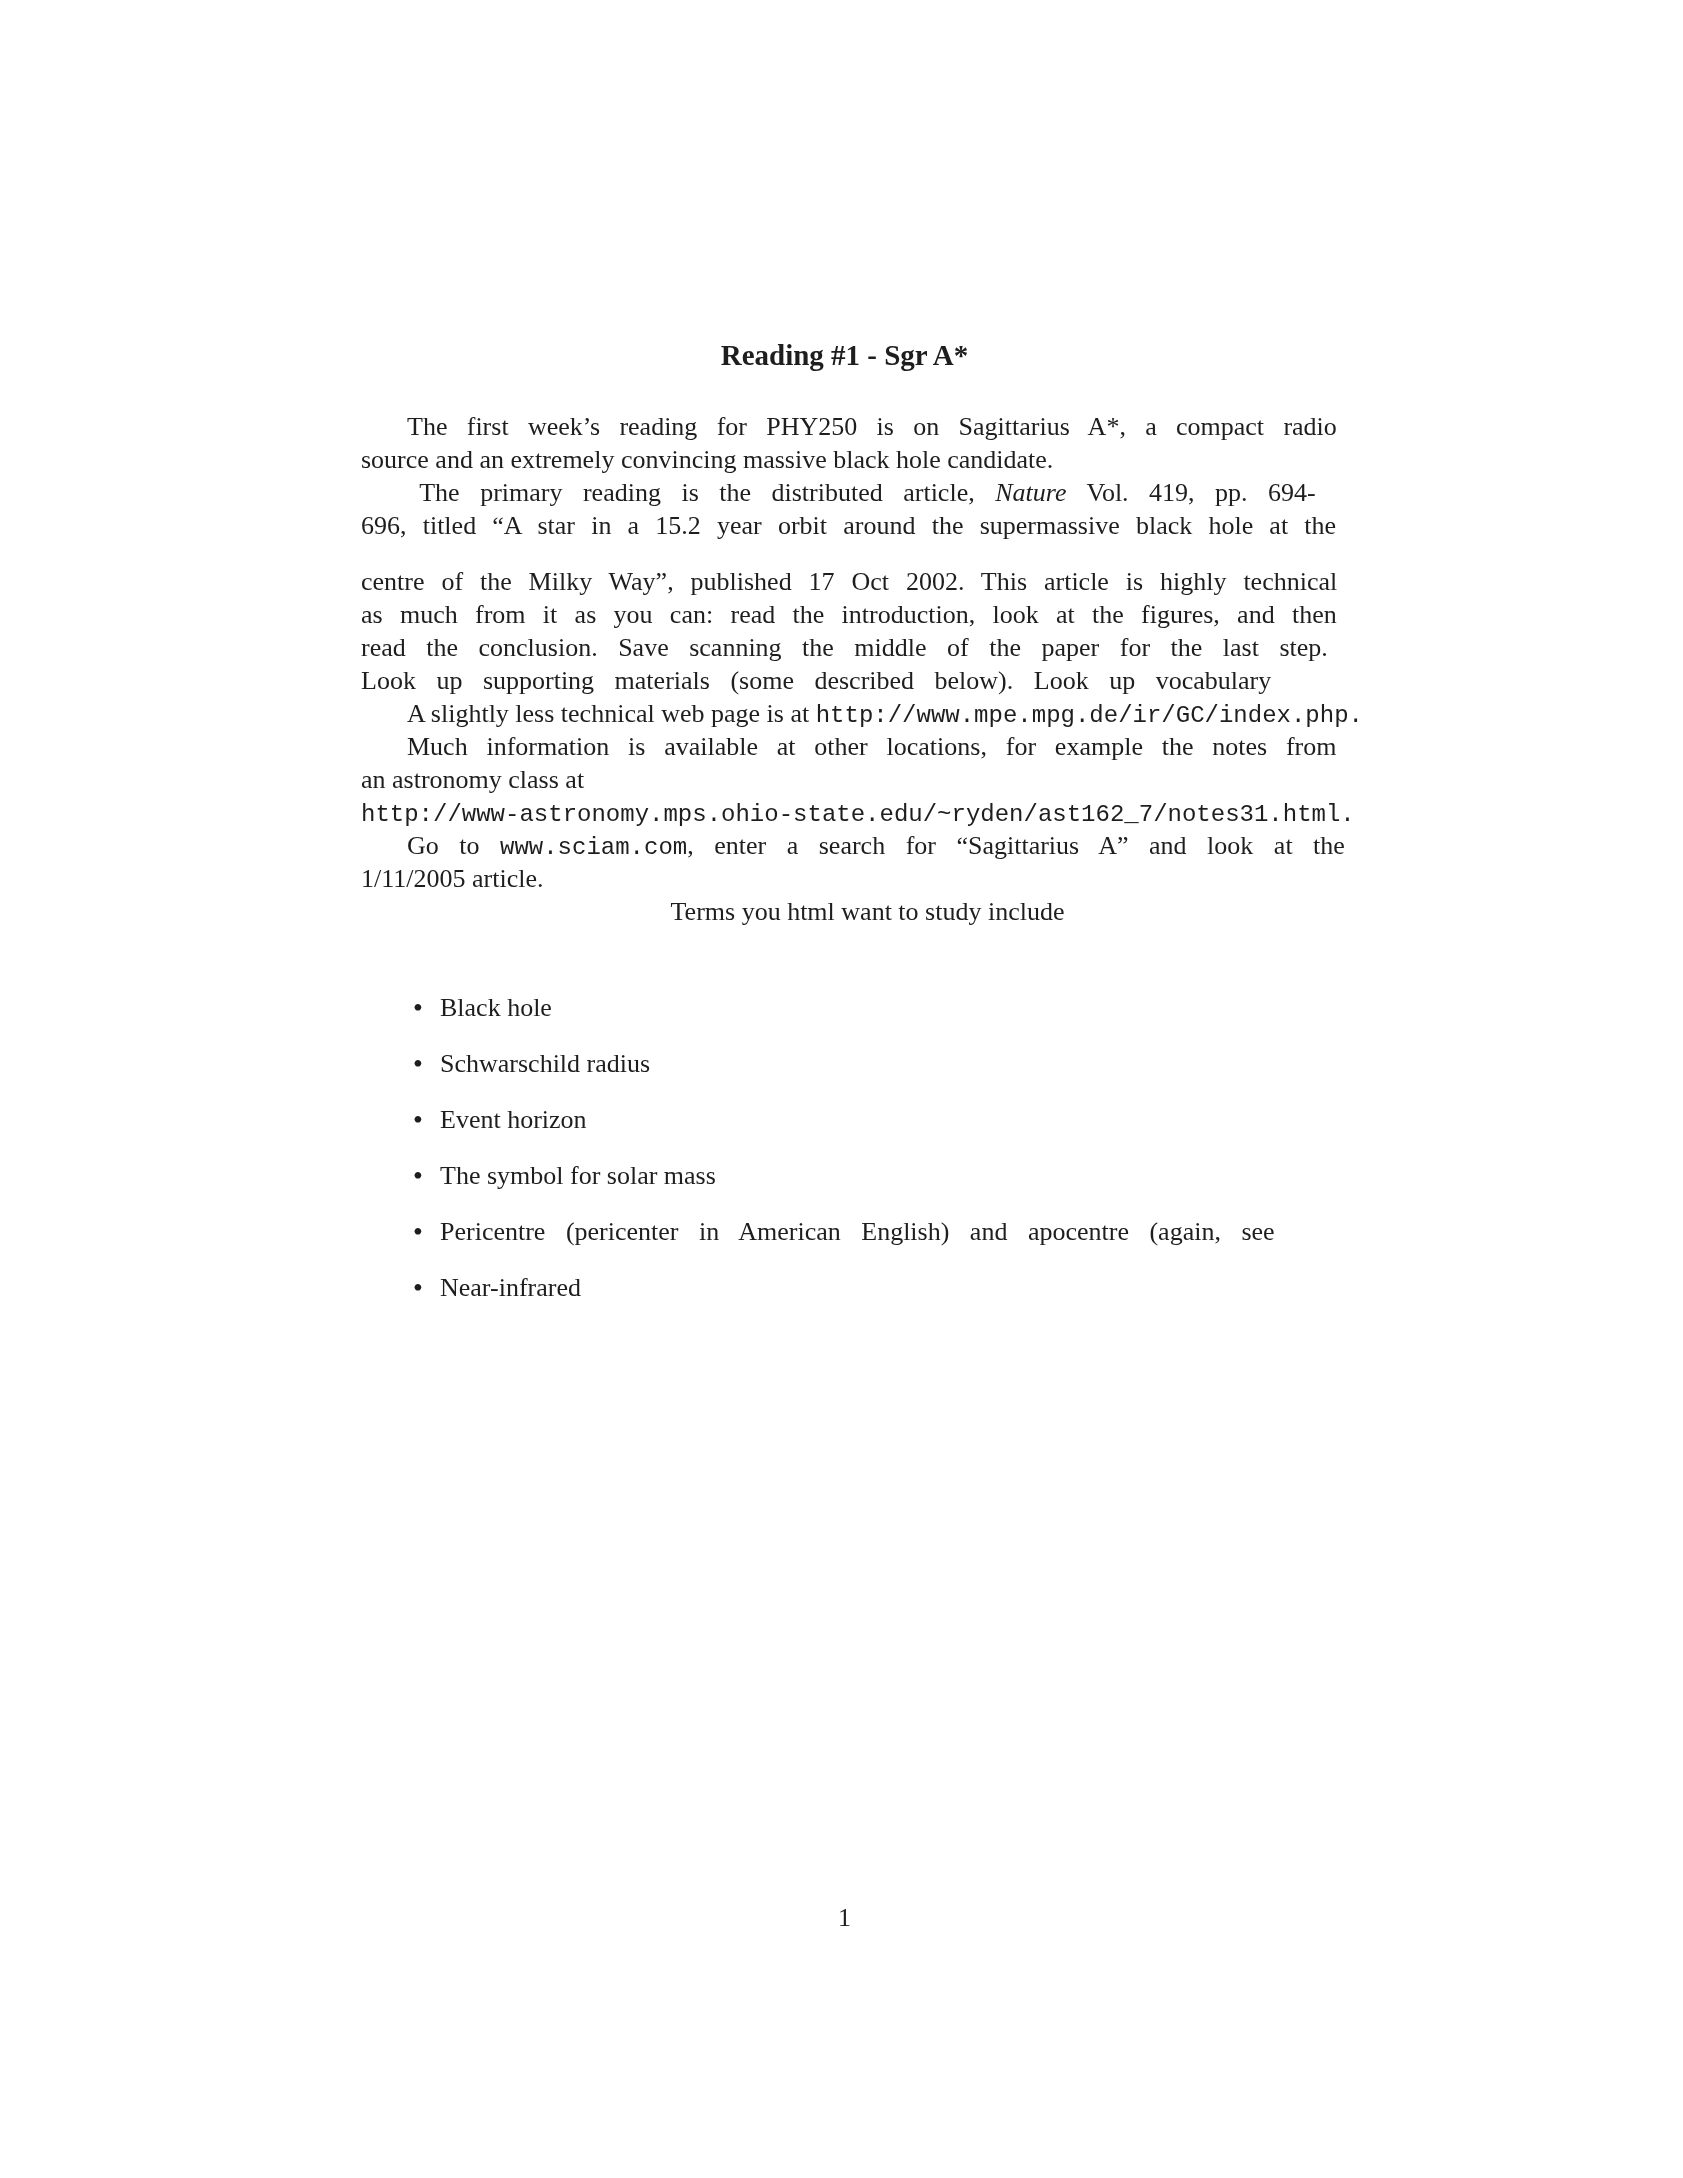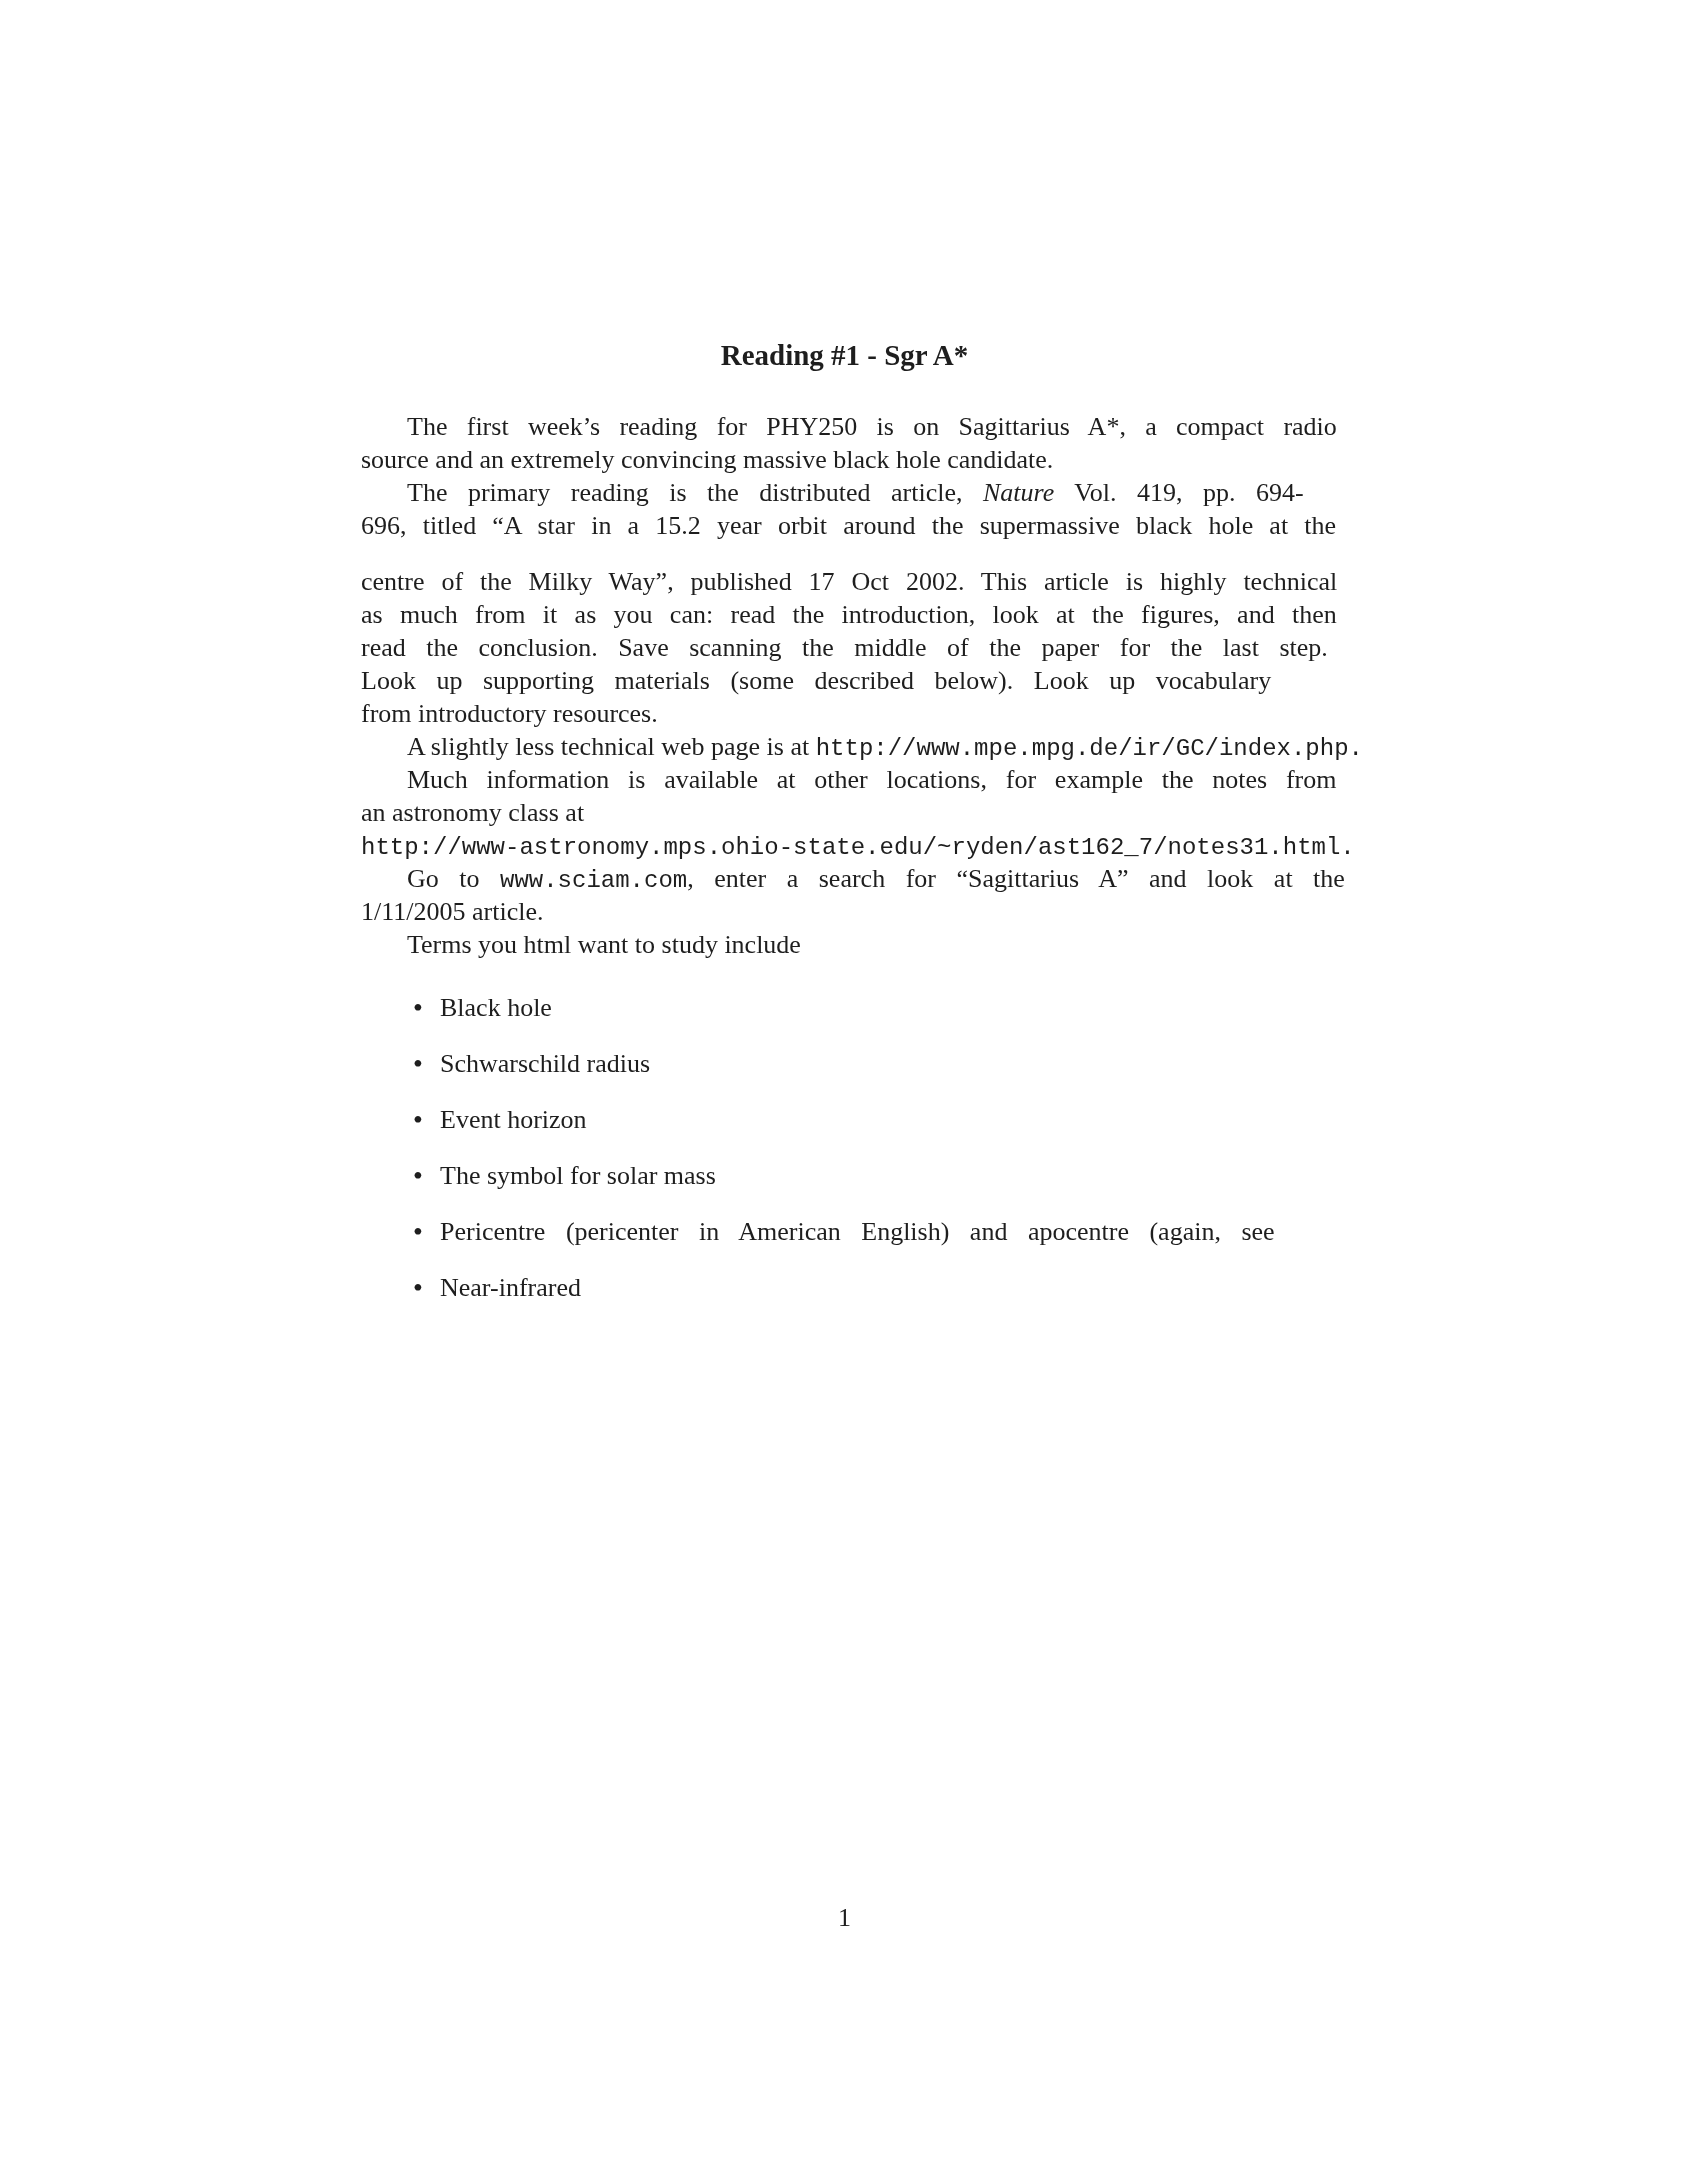--- a/index.html
+++ b/index.html
@@ -40,21 +40,21 @@
     left: 0;
     width: 967px;
   }
   .line {
     height: 33px;
     line-height: 33px;
     font-size: 26px;
     white-space: nowrap;
   }
   .line .inner { display: inline-block; white-space: nowrap; }
-  .ind { padding-left: 46px; }
+  .ind { padding-left: 46px; text-align: center; }
   .seg-n { font-style: normal; }
   .seg-i { font-style: italic; }
   .seg-m {
     font-family: "Liberation Mono", "DejaVu Sans Mono", monospace;
     font-size: 24px;
   }
   #bullet-list {
     position: absolute;
     top: 987px;
     left: 0;
@@ -90,21 +90,20 @@
     <div class="title">Reading #1 - Sgr A*</div>
     <div id="body-block">
         <div class="line ind j" style="word-spacing: 12.8px;"><span class="inner"><span class="seg-n">The first week’s reading for PHY250 is on Sagittarius A*, a compact radio</span></span></div>
         <div class="line"><span class="inner"><span class="seg-n">source and an extremely convincing massive black hole candidate.</span></span></div>
         <div class="line ind j" style="word-spacing: 14px;"><span class="inner"><span class="seg-n">The primary reading is the distributed article, </span><span class="seg-i">Nature</span><span class="seg-n"> Vol. 419, pp. 694-</span></span></div>
         <div class="line j" style="word-spacing: 9.7px;"><span class="inner"><span class="seg-n">696, titled “A star in a 15.2 year orbit around the supermassive black hole at the</span></span></div>
         <div class="line j" style="word-spacing: 10.4px; margin-top: 23px;"><span class="inner"><span class="seg-n">centre of the Milky Way”, published 17 Oct 2002. This article is highly technical</span></span></div>
         <div class="line j" style="word-spacing: 10.8px;"><span class="inner"><span class="seg-n">as much from it as you can: read the introduction, look at the figures, and then</span></span></div>
         <div class="line j" style="word-spacing: 14px;"><span class="inner"><span class="seg-n">read the conclusion. Save scanning the middle of the paper for the last step.</span></span></div>
         <div class="line j" style="word-spacing: 14px;"><span class="inner"><span class="seg-n">Look up supporting materials (some described below). Look up vocabulary</span></span></div>
-        <div class="line"><span class="inner"><span class="seg-n">from introductory resources.</span></span></div>
         <div class="line ind"><span class="inner"><span class="seg-n">A slightly less technical web page is at </span><span class="seg-m">http://www.mpe.mpg.de/ir/GC/index.php.</span></span></div>
         <div class="line ind j" style="word-spacing: 12.3px;"><span class="inner"><span class="seg-n">Much information is available at other locations, for example the notes from</span></span></div>
         <div class="line"><span class="inner"><span class="seg-n">an astronomy class at</span></span></div>
         <div class="line"><span class="inner"><span class="seg-m">http://www-astronomy.mps.ohio-state.edu/~ryden/ast162_7/notes31.html.</span></span></div>
         <div class="line ind j" style="word-spacing: 14px;"><span class="inner"><span class="seg-n">Go to </span><span class="seg-m">www.sciam.com</span><span class="seg-n">, enter a search for “Sagittarius A” and look at the</span></span></div>
         <div class="line"><span class="inner"><span class="seg-n">1/11/2005 article.</span></span></div>
         <div class="line ind"><span class="inner"><span class="seg-n">Terms you html want to study include</span></span></div>
       </div>
     <div id="bullet-list">
         <div class="bullet-item">

